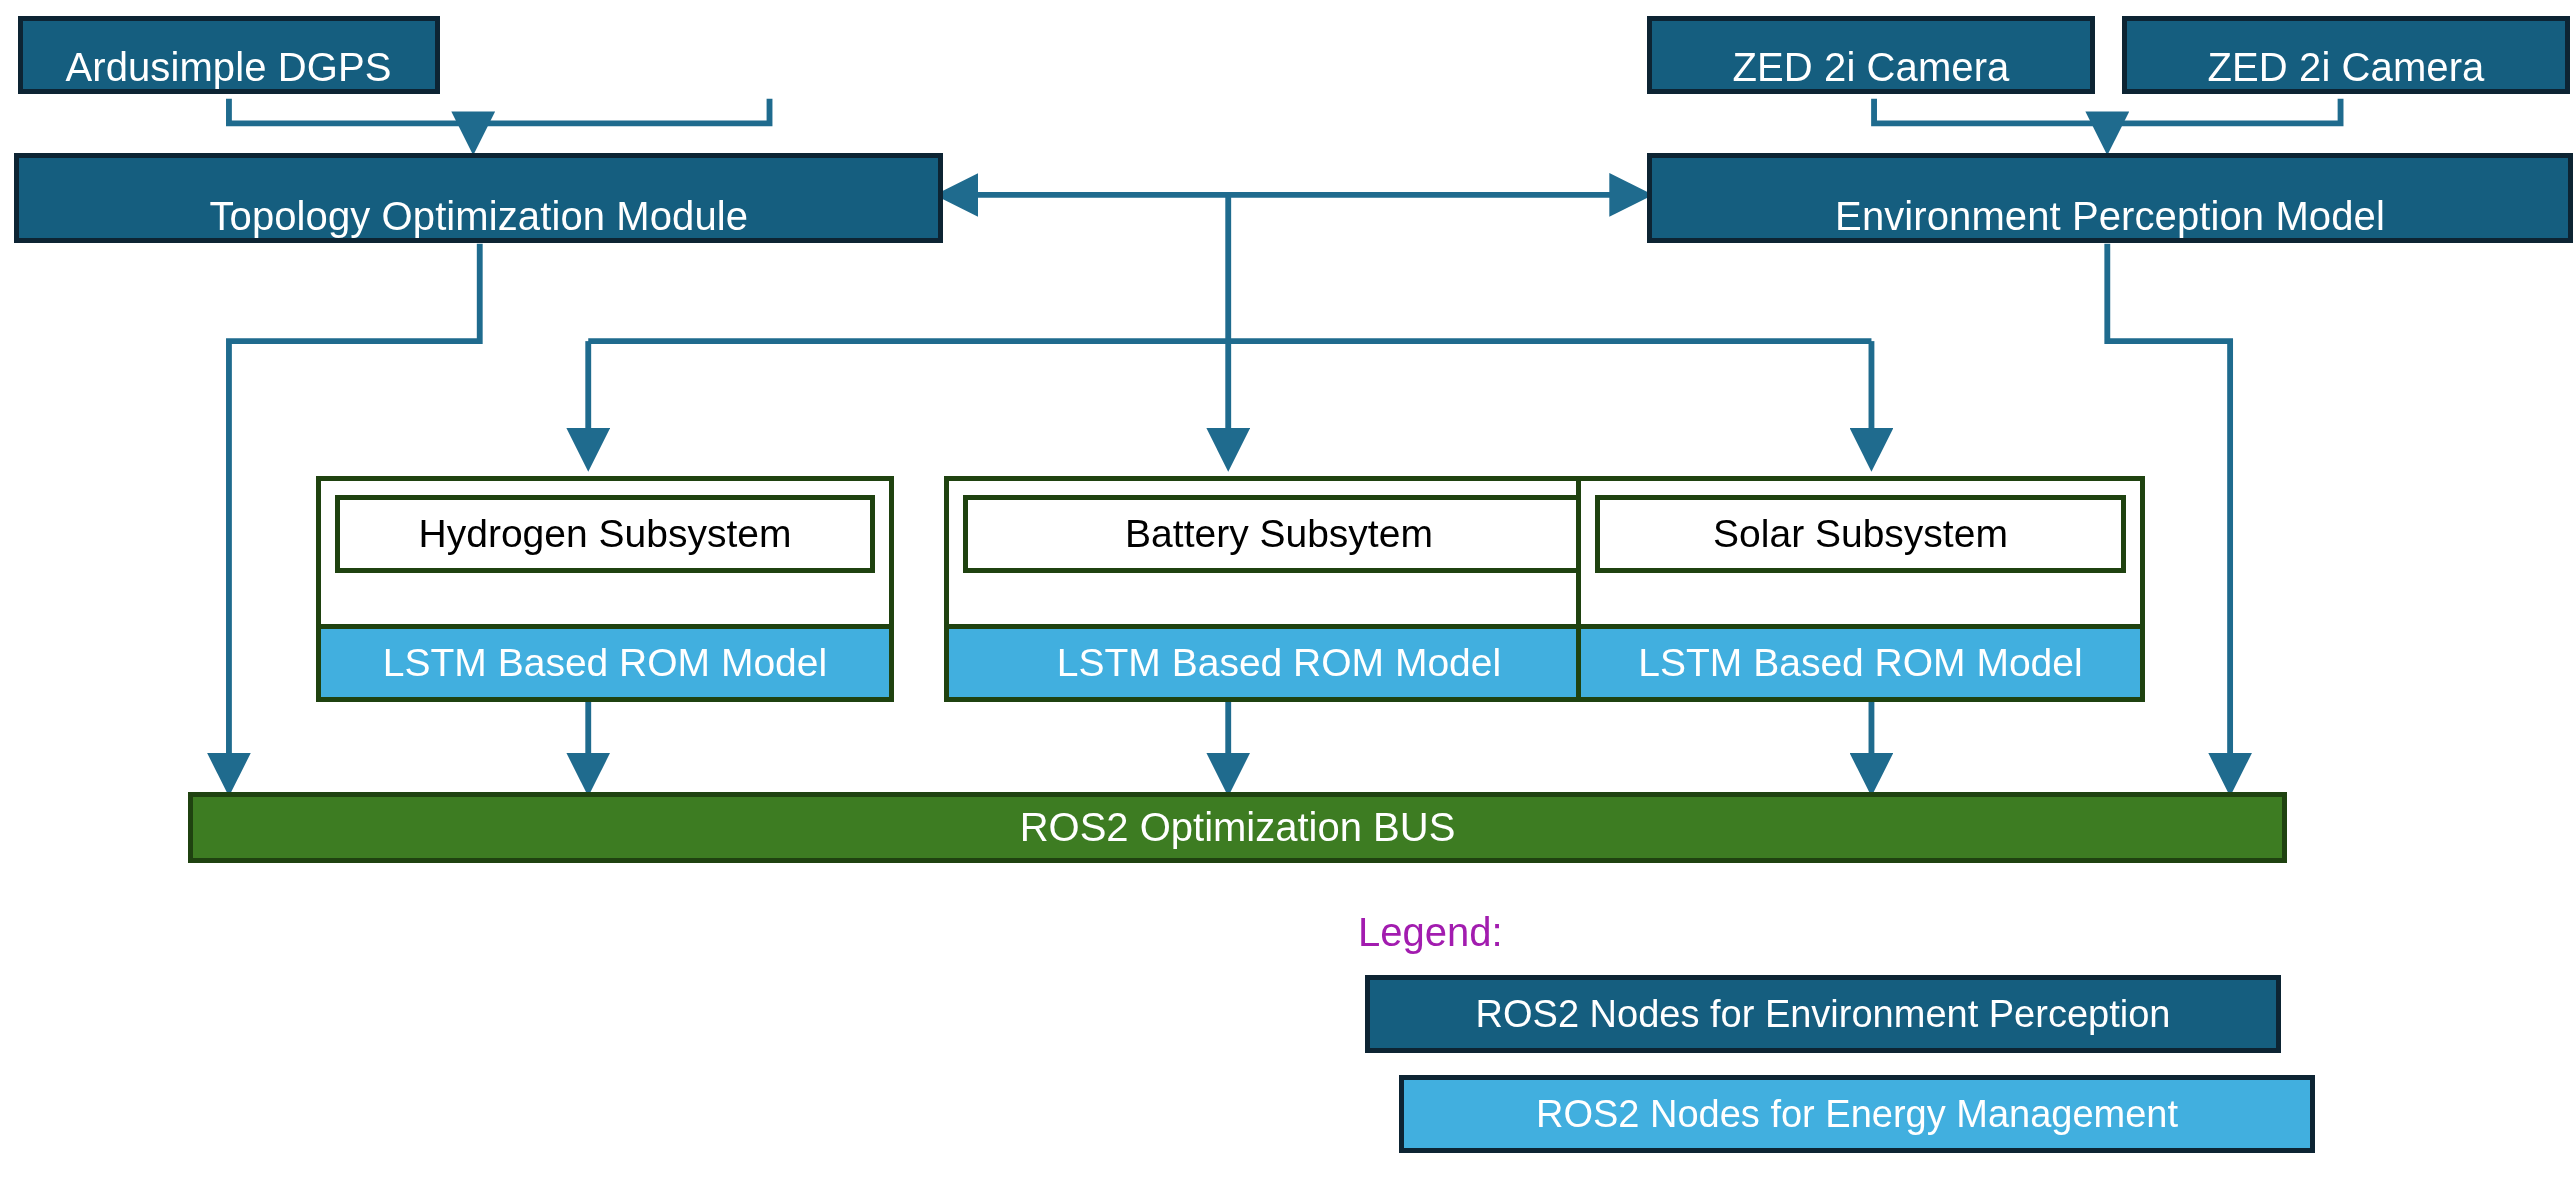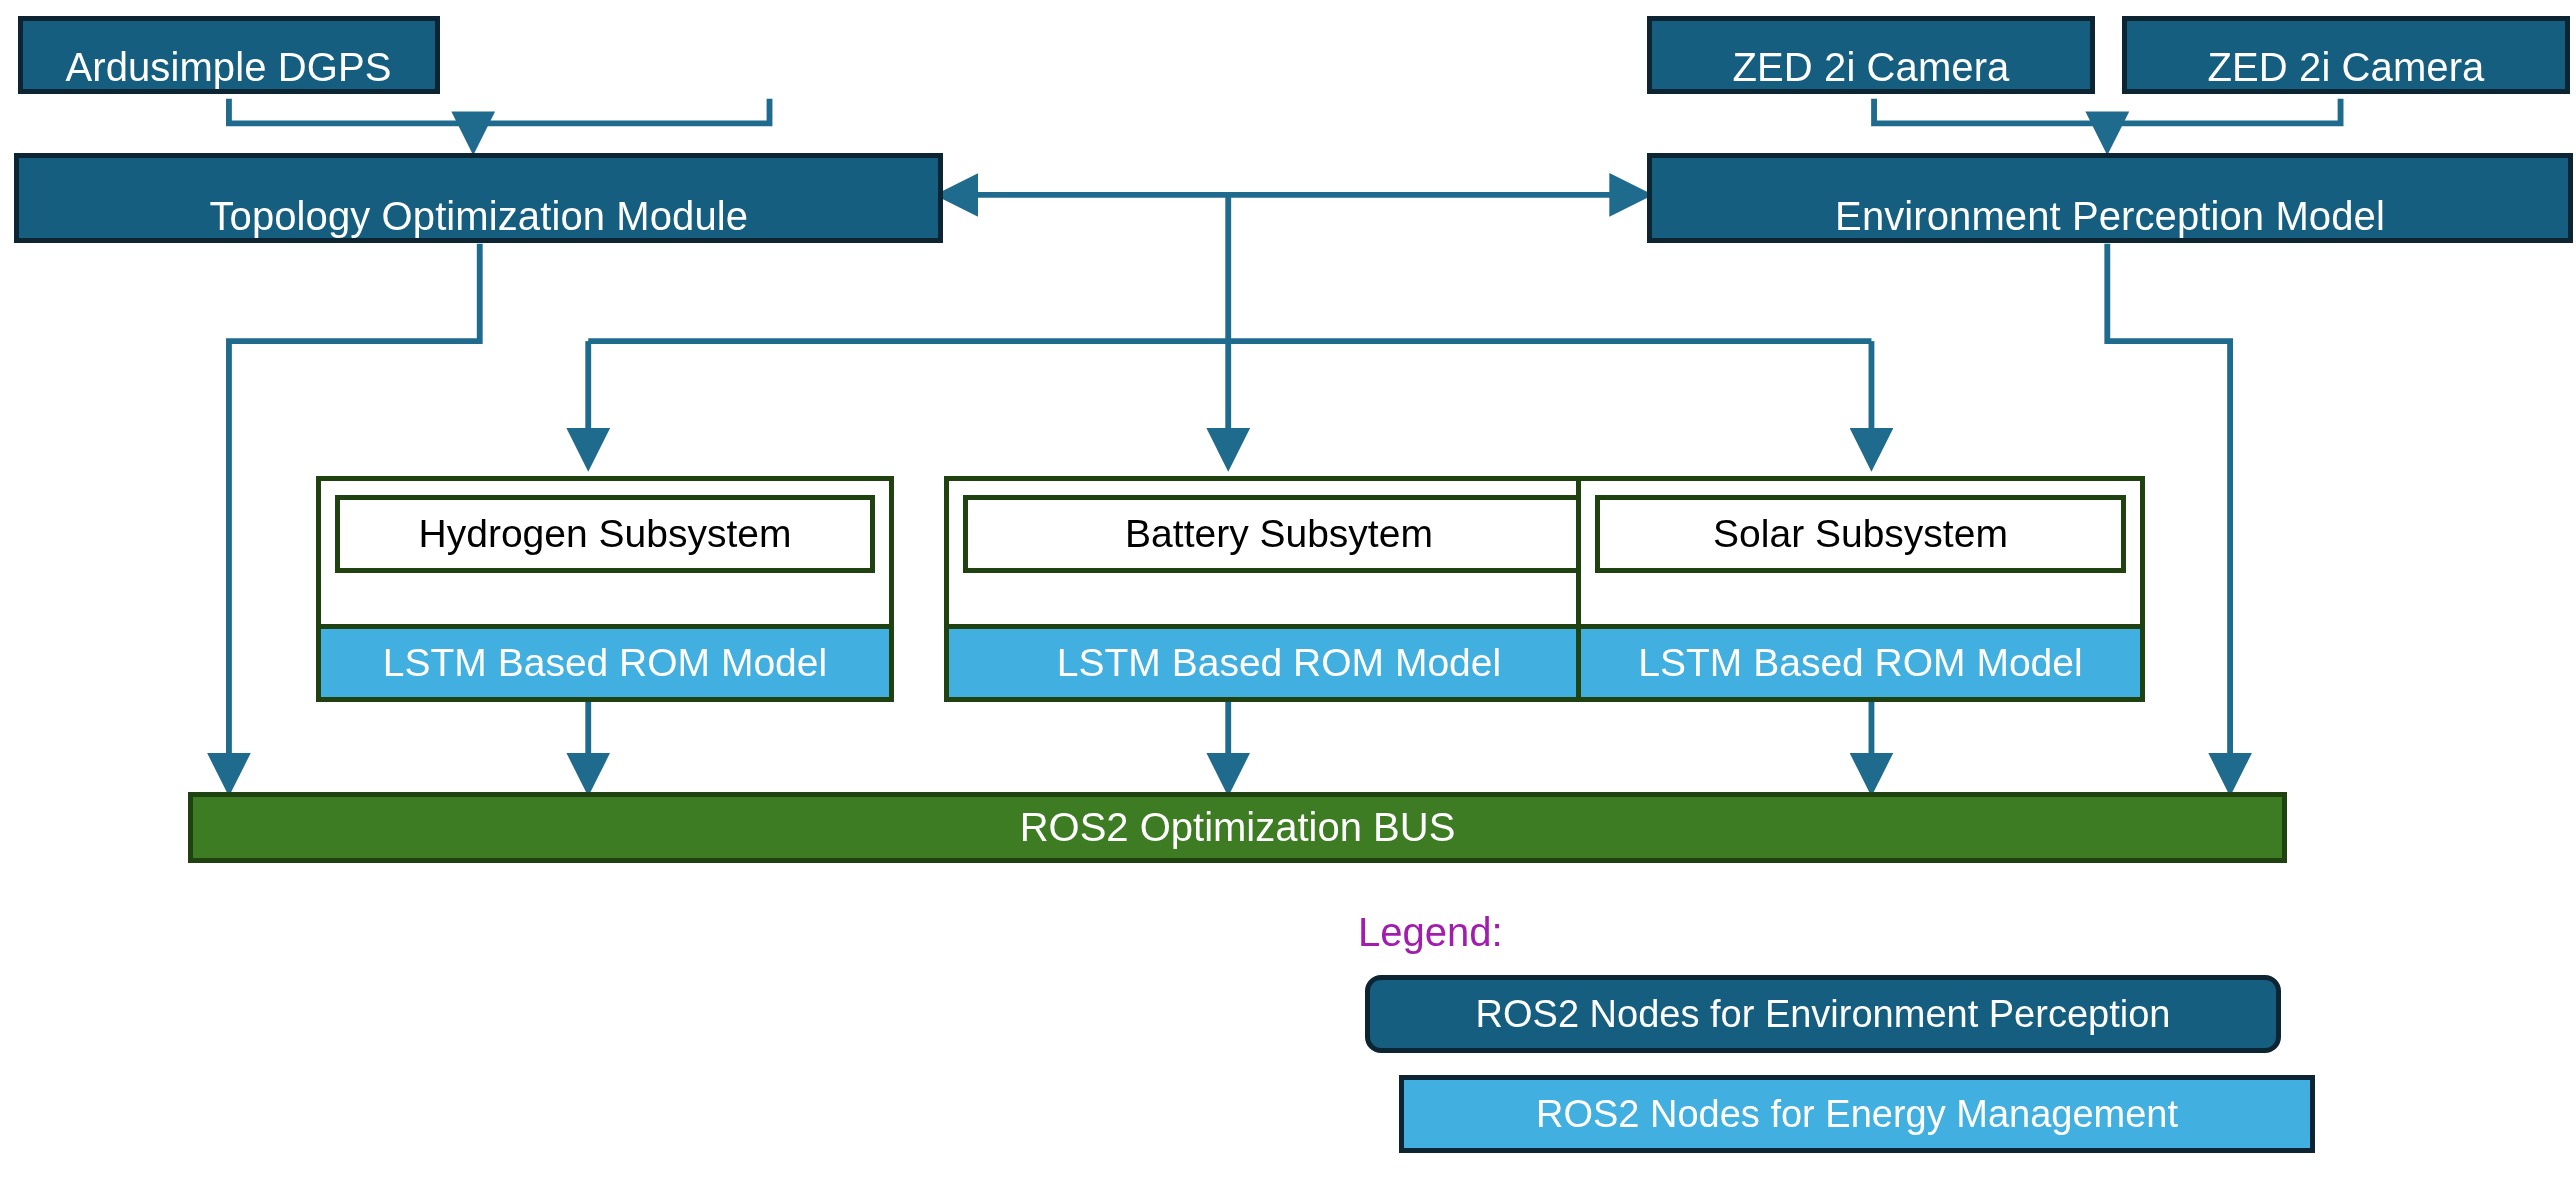--- a/index.html
+++ b/index.html
@@ -110,21 +110,21 @@
     box-sizing: border-box;
     border: 5.8px solid #0D2433;
     color: #ffffff;
     display: flex;
     align-items: center;
     justify-content: center;
     text-align: center;
     font-size: 38px;
     z-index: 3;
   }
-  .legend-swatch.dark  { background: #155E7F; border-radius: 16px; }
+  .legend-swatch.dark  { background: #155E7F; }
   .legend-swatch.light { background: #41AFDF; }
 </style>
 </head>
 <body>
 
 <div id="stage">
 
   <svg id="wires" viewBox="0 0 3964 1830" width="2576" height="1189" xmlns="http://www.w3.org/2000/svg">
     <defs>
       <marker id="arrowEnd" viewBox="0 0 12 12" refX="9.5" refY="6" markerWidth="7.5" markerHeight="7.5" orient="auto-start-reverse">

